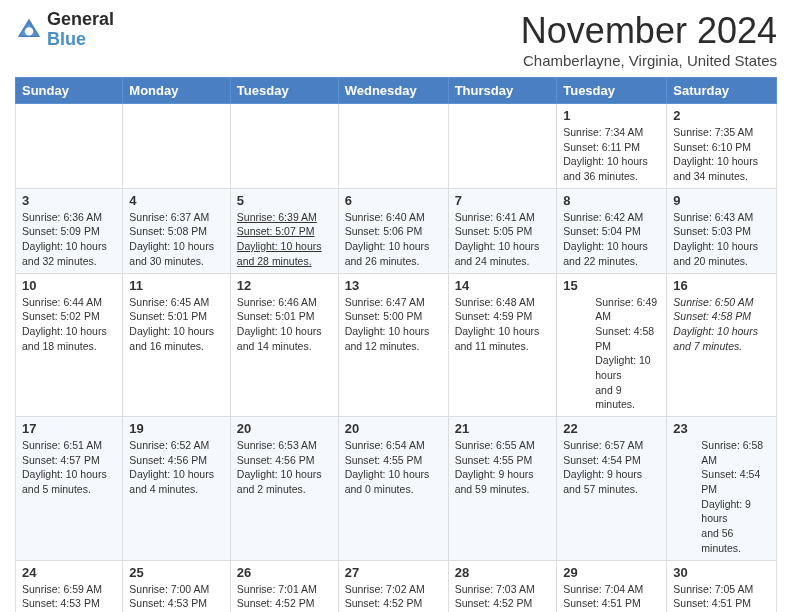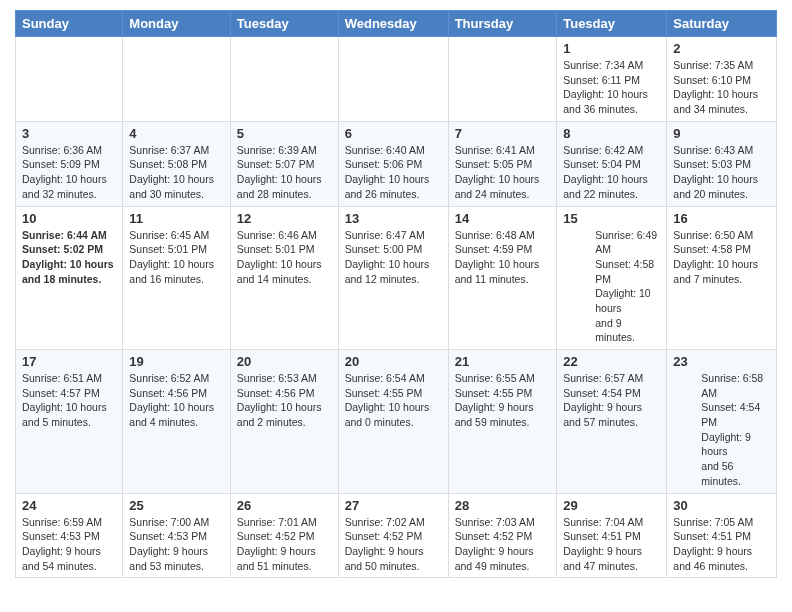--- a/index.html
+++ b/index.html
@@ -93,20 +93,37 @@
       background: #fff;
     }
     .calendar tr:nth-child(even) td.empty-cell {
       background: #f5f8fc;
     }
   </style>
 </head>
 <body>
 
 <div class="page">
+  <div class="header">
+    <div class="logo">
+      <svg class="logo-icon" viewBox="0 0 40 40">
+        <polygon points="20,4 36,30 4,30" fill="#4a7fc1"></polygon>
+        <polygon points="20,10 32,28 8,28" fill="#6aaee0" opacity="0.5"></polygon>
+        <circle cx="20" cy="22" r="6" fill="#fff"></circle>
+      </svg>
+      <div class="logo-text">
+        <div>General</div>
+        <div><span>Blue</span></div>
+      </div>
+    </div>
+    <div class="title-block">
+      <div class="month-title">November 2024</div>
+      <div class="location">Chamberlayne, Virginia, United States</div>
+    </div>
+  </div>
 
   <table class="calendar">
     <thead>
       <tr>
         <th>Sunday</th>
         <th>Monday</th>
         <th>Tuesday</th>
         <th>Wednesday</th>
         <th>Thursday</th>
         <th>Tuesday</th>
@@ -145,21 +162,21 @@
           </td>
           <td>
             <span class="day-num">4</span>
             <div class="day-info" style="white-space: pre-line;">Sunrise: 6:37 AM
 Sunset: 5:08 PM
 Daylight: 10 hours
 and 30 minutes.</div>
           </td>
           <td>
             <span class="day-num">5</span>
-            <div class="day-info" style="white-space: pre-line;">Sunrise: 6:39 AM
+            <div class="day-info" style="white-space: pre-line; text-decoration: underline;">Sunrise: 6:39 AM
 Sunset: 5:07 PM
 Daylight: 10 hours
 and 28 minutes.</div>
           </td>
           <td>
             <span class="day-num">6</span>
             <div class="day-info" style="white-space: pre-line;">Sunrise: 6:40 AM
 Sunset: 5:06 PM
 Daylight: 10 hours
 and 26 minutes.</div>
@@ -182,21 +199,21 @@
             <span class="day-num">9</span>
             <div class="day-info" style="white-space: pre-line;">Sunrise: 6:43 AM
 Sunset: 5:03 PM
 Daylight: 10 hours
 and 20 minutes.</div>
           </td>
         </tr>
         <tr>
           <td>
             <span class="day-num">10</span>
-            <div class="day-info" style="white-space: pre-line; font-weight: bold;">Sunrise: 6:44 AM
+            <div class="day-info" style="white-space: pre-line;">Sunrise: 6:44 AM
 Sunset: 5:02 PM
 Daylight: 10 hours
 and 18 minutes.</div>
           </td>
           <td>
             <span class="day-num">11</span>
             <div class="day-info" style="white-space: pre-line;">Sunrise: 6:45 AM
 Sunset: 5:01 PM
 Daylight: 10 hours
 and 16 minutes.</div>
@@ -224,21 +241,21 @@
           </td>
           <td>
             <span class="day-num">15</span>
             <div class="day-info" style="white-space: pre-line; margin-left: 32px;">Sunrise: 6:49 AM
 Sunset: 4:58 PM
 Daylight: 10 hours
 and 9 minutes.</div>
           </td>
           <td>
             <span class="day-num">16</span>
-            <div class="day-info" style="white-space: pre-line;">Sunrise: 6:50 AM
+            <div class="day-info" style="white-space: pre-line; font-style: italic;">Sunrise: 6:50 AM
 Sunset: 4:58 PM
 Daylight: 10 hours
 and 7 minutes.</div>
           </td>
         </tr>
         <tr>
           <td>
             <span class="day-num">17</span>
             <div class="day-info" style="white-space: pre-line;">Sunrise: 6:51 AM
 Sunset: 4:57 PM

